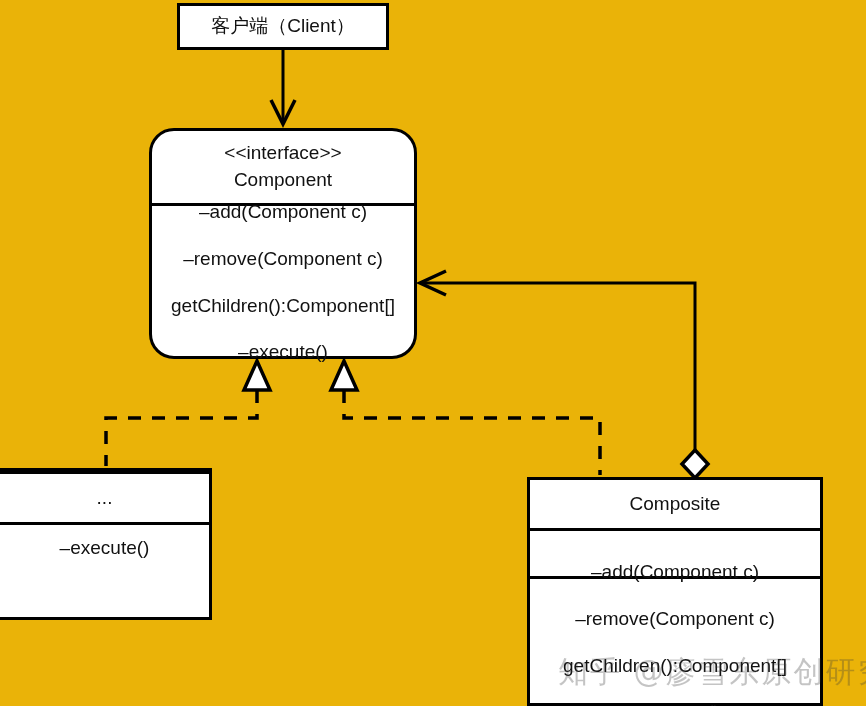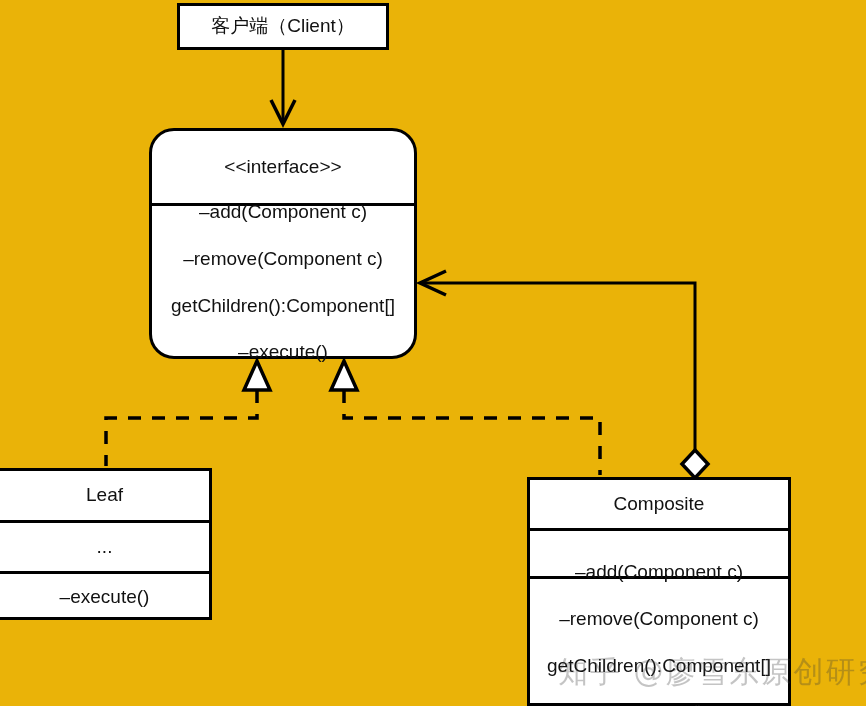--- a/index.html
+++ b/index.html
@@ -90,21 +90,21 @@
     font-size: 19px;
   }
   #leaf-methods {
     height: 49px;
     font-size: 19px;
   }
   
   #composite-box {
     left: 527px;
     top: 477px;
-    width: 264px;
+    width: 296px;
     height: 229px;
   }
   #composite-title {
     height: 48px;
     font-size: 19px;
   }
   #composite-attrs {
     height: 48px;
     font-size: 19px;
   }
@@ -154,33 +154,31 @@
 
   <div class="uml-box" id="client-box">
     <div class="compartment">
       <div class="row">客户端（Client）</div>
     </div>
   </div>
 
   <div class="uml-box" id="component-box">
     <div class="compartment" id="component-header">
       <div class="row">&lt;&lt;interface&gt;&gt;</div>
+      <div class="row">Component</div>
     </div>
     <div class="compartment divider" id="component-methods">
       <div class="row">–add(Component c)</div>
       <div class="row">–remove(Component c)</div>
       <div class="row">getChildren():Component[]</div>
       <div class="row">–execute()</div>
     </div>
   </div>
 
   <div class="uml-box" id="leaf-box">
-    <div class="compartment" id="leaf-title">
-      <div class="row">Leaf</div>
-    </div>
     <div class="compartment divider" id="leaf-attrs">
       <div class="row">...</div>
     </div>
     <div class="compartment divider" id="leaf-methods">
       <div class="row">–execute()</div>
     </div>
   </div>
 
   <div class="uml-box" id="composite-box">
     <div class="compartment" id="composite-title">

